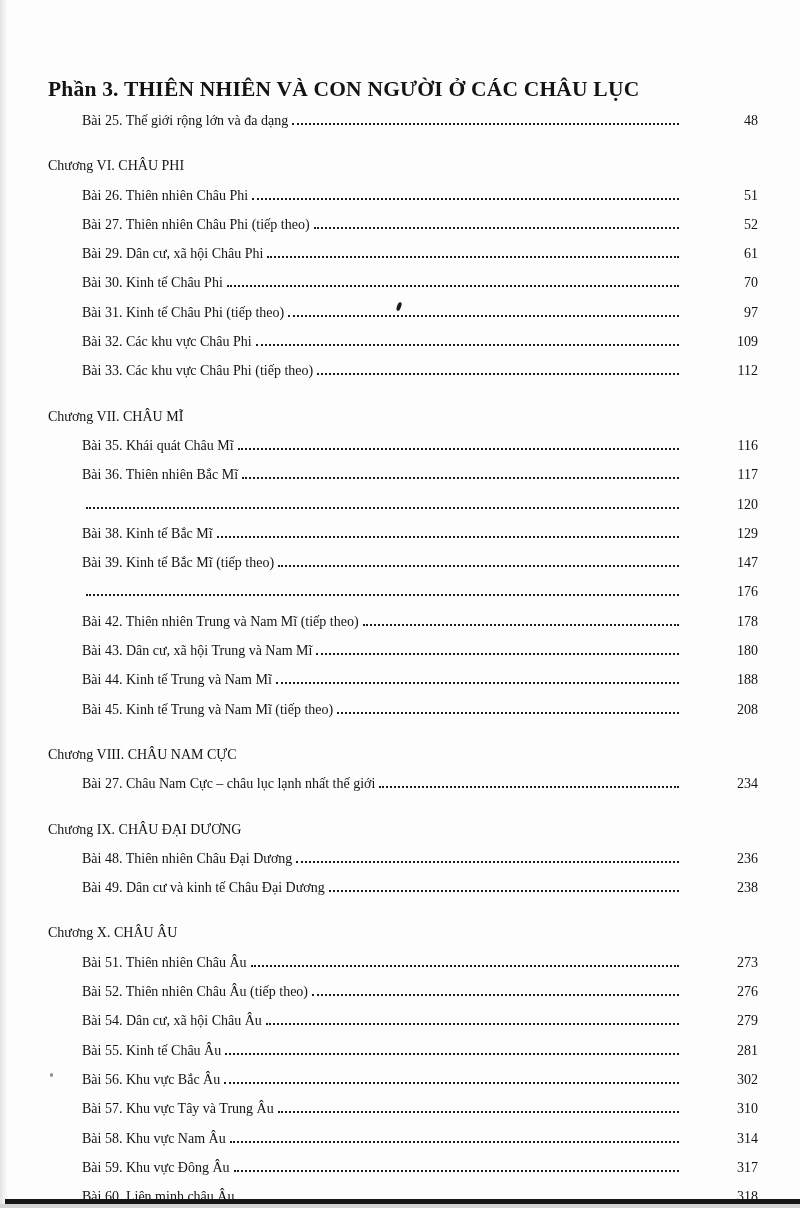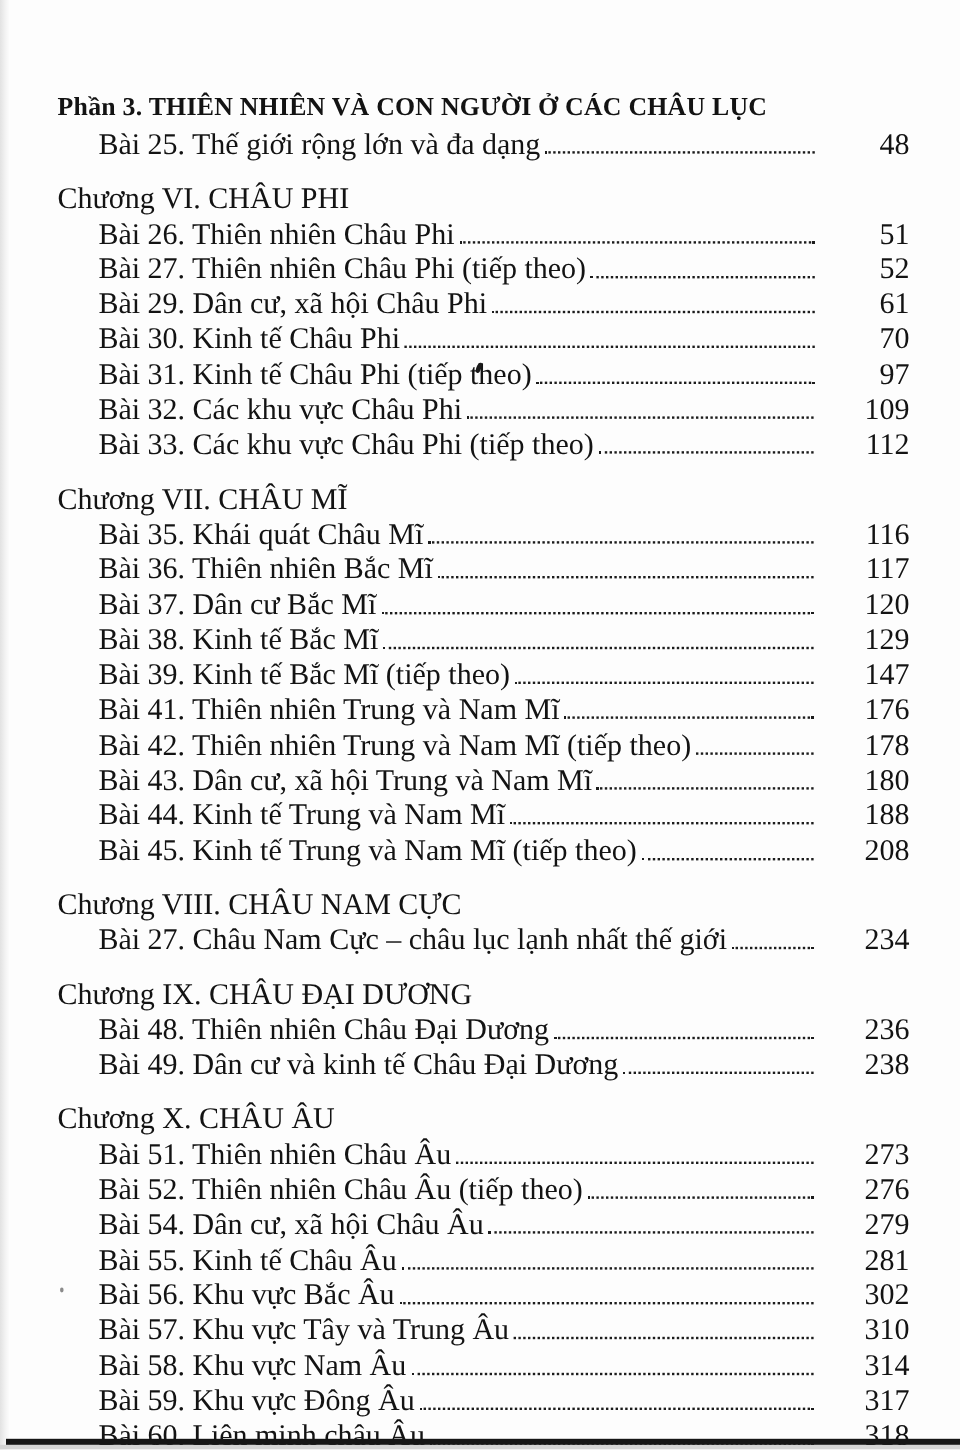--- a/index.html
+++ b/index.html
@@ -50,21 +50,21 @@
     line-height: 30px;
     letter-spacing: .2px;
     white-space: nowrap;
     margin-bottom: 2px;
   }
   .toc-list { display: block; }
   .toc-row {
     display: flex;
     align-items: baseline;
     height: 29.3px;
-    font-size: 25px;
+    font-size: 14px;
     line-height: 29.3px;
     white-space: nowrap;
   }
   .toc-row.chapter { padding-left: 0; margin-top: 16px; }
   .toc-row.entry   { padding-left: 34px; }
   .toc-label { flex: 0 0 auto; }
   .leader {
     flex: 1 1 auto;
     min-width: 8px;
     border-bottom: 2.4px dotted #1c1c1c;
@@ -150,39 +150,37 @@
     <span class="page-num">116</span>
   </div>
 
   <div class="toc-row entry">
     <span class="toc-label">Bài 36. Thiên nhiên Bắc Mĩ</span>
     <span class="leader"></span>
     <span class="page-num">117</span>
   </div>
 
   <div class="toc-row entry">
-    <span class="toc-label">Bài 37. Dân cư Bắc Mĩ</span>
     <span class="leader"></span>
     <span class="page-num">120</span>
   </div>
 
   <div class="toc-row entry">
     <span class="toc-label">Bài 38. Kinh tế Bắc Mĩ</span>
     <span class="leader"></span>
     <span class="page-num">129</span>
   </div>
 
   <div class="toc-row entry">
     <span class="toc-label">Bài 39. Kinh tế Bắc Mĩ (tiếp theo)</span>
     <span class="leader"></span>
     <span class="page-num">147</span>
   </div>
 
   <div class="toc-row entry">
-    <span class="toc-label">Bài 41. Thiên nhiên Trung và Nam Mĩ</span>
     <span class="leader"></span>
     <span class="page-num">176</span>
   </div>
 
   <div class="toc-row entry">
     <span class="toc-label">Bài 42. Thiên nhiên Trung và Nam Mĩ (tiếp theo)</span>
     <span class="leader"></span>
     <span class="page-num">178</span>
   </div>
 

